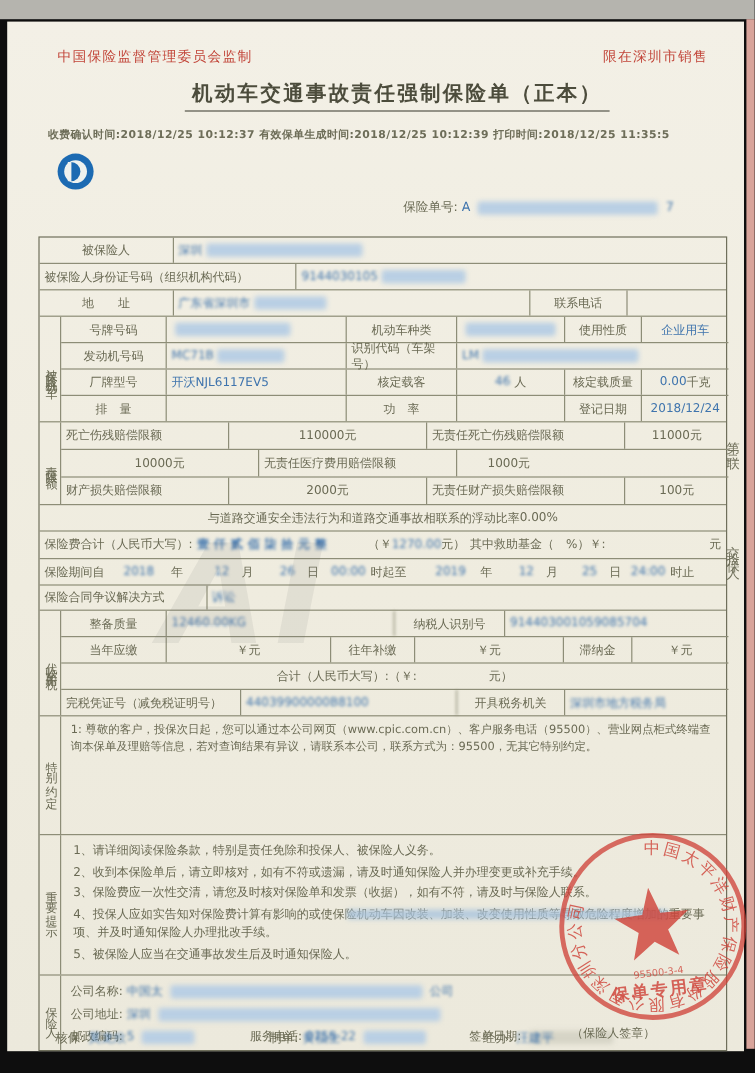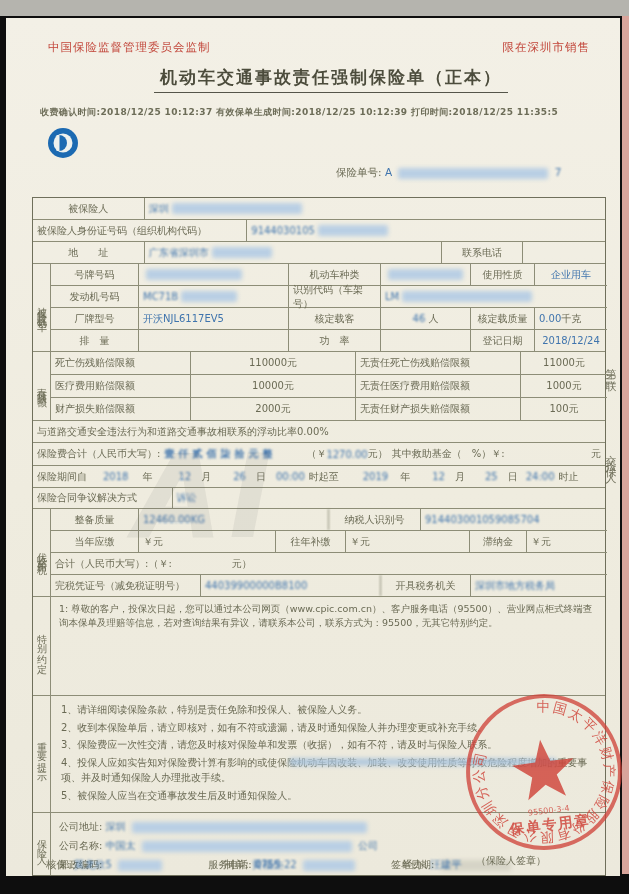--- a/index.html
+++ b/index.html
@@ -31,21 +31,21 @@
   .tbl>*:last-child{border-bottom:none;}
   .row>*{border-right:1px solid #8d8d77;display:flex;align-items:center;padding:0 4px;box-sizing:border-box;}
   .row>*:last-child{border-right:none;}
   .sect{display:flex;border-bottom:1px solid #8d8d77;}
   .vstrip{width:18px;border-right:1px solid #8d8d77;display:flex;align-items:center;justify-content:center;
           writing-mode:vertical-rl;text-orientation:upright;letter-spacing:3px;font-size:10px;color:#6a6a54;
           box-sizing:border-box;}
   .sect-rows{flex:1;}
   .sect-rows .row:last-child{border-bottom:none;}
   .c-c{justify-content:center;text-align:center;}
-  .c-sb{justify-content:flex-start;}
+  .c-sb{justify-content:center;}
   .h21{height:21px;} .h22{height:22px;} .h20{height:20px;}
   .sidetab{position:absolute;right:3px;writing-mode:vertical-rl;text-orientation:upright;
            font-size:11px;color:#6f6f5a;letter-spacing:6px;}
   .watermark{position:absolute;left:128px;top:412px;font-size:115px;font-weight:bold;
              color:rgba(110,110,110,0.10);letter-spacing:6px;font-style:italic;pointer-events:none;}
   .special-text{padding:5px 8px;font-size:9.5px;line-height:1.5;color:#6a6a54;}
   .notice-list{padding:6px 8px 0 10px;font-size:10px;line-height:1.55;color:#6a6a54;position:relative;}
   .notice-list div{margin-bottom:2px;}
   .annot{position:absolute;left:238px;top:62px;width:268px;height:8px;background:#a9c4de;
          filter:blur(2px);border-radius:2px;opacity:.8;}
@@ -167,21 +167,20 @@
     <div class="sect">
       <div class="vstrip">责任限额</div>
       <div class="sect-rows">
         <div class="row h22">
           <div style="width:140px;">死亡伤残赔偿限额</div>
           <div style="width:165px;" class="c-c">110000元</div>
           <div style="width:165px;">无责任死亡伤残赔偿限额</div>
           <div style="width:86px;" class="c-c">11000元</div>
         </div>
         <div class="row h22">
-          <div style="width:140px;">医疗费用赔偿限额</div>
           <div style="width:165px;" class="c-c">10000元</div>
           <div style="width:165px;">无责任医疗费用赔偿限额</div>
           <div style="width:86px;" class="c-c">1000元</div>
         </div>
         <div class="row h22">
           <div style="width:140px;">财产损失赔偿限额</div>
           <div style="width:165px;" class="c-c">2000元</div>
           <div style="width:165px;">无责任财产损失赔偿限额</div>
           <div style="width:86px;" class="c-c">100元</div>
         </div>
@@ -296,29 +295,29 @@
           <div class="annot"></div>
         </div>
       </div>
     </div>
 
     <div class="sect" style="height:62px;">
       <div class="vstrip" style="letter-spacing:8px;">保险人</div>
       <div class="sect-rows">
         <div class="insurer-lines">
           <div>
-            <span>公司地址:</span>
-            <span class="blu smudge">深圳</span>
-            <span class="redact" style="width:235px;"></span>
-          </div>
-          <div>
             <span>公司名称:</span>
             <span class="blu smudge">中国太</span>
             <span class="redact" style="width:210px;"></span>
             <span class="blu smudge">公司</span>
+          </div>
+          <div>
+            <span>公司地址:</span>
+            <span class="blu smudge">深圳</span>
+            <span class="redact" style="width:235px;"></span>
           </div>
           <div>
             <span>邮政编码:</span>
             <span class="blu smudge">5</span>
             <span class="redact" style="width:44px;"></span>
             <span style="margin-left:40px;">服务电话:</span>
             <span class="blu smudge">0755-22</span>
             <span class="redact" style="width:52px;"></span>
             <span style="margin-left:30px;">签单日期:</span>
             <span class="redact g" style="width:70px;"></span>

